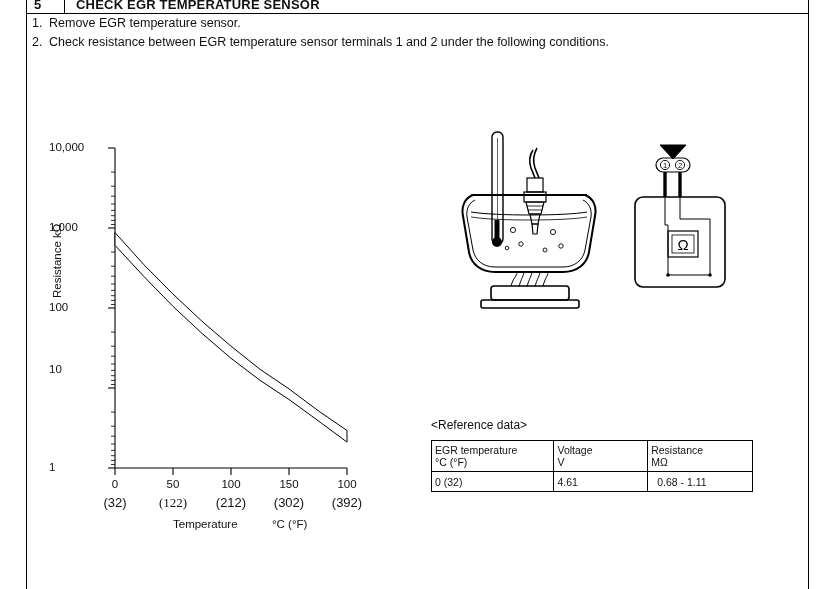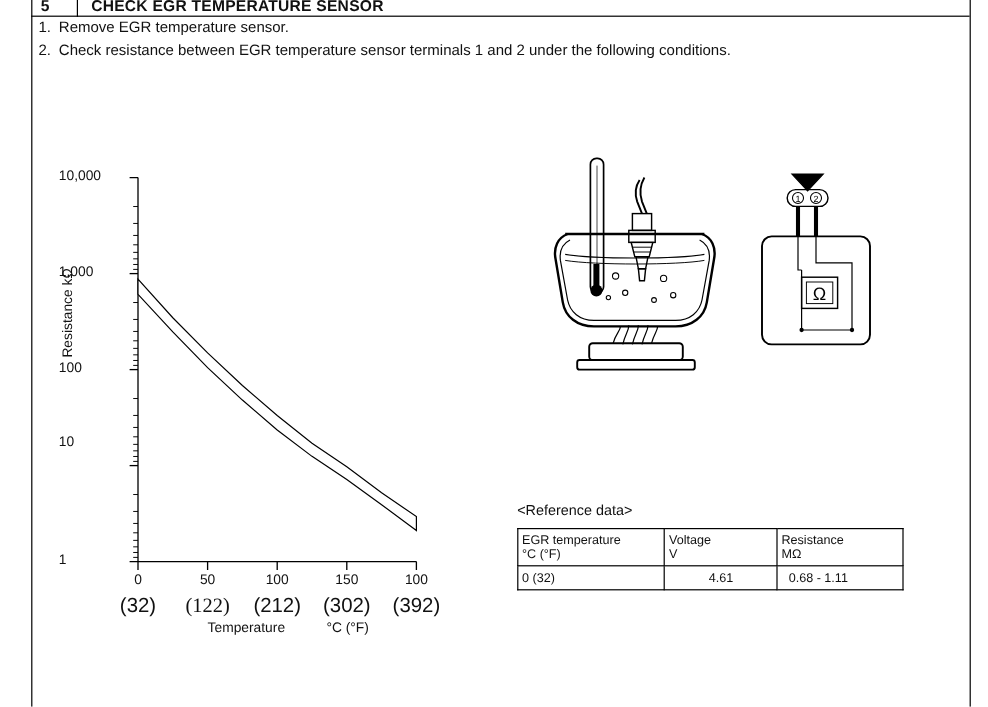--- a/index.html
+++ b/index.html
@@ -129,21 +129,21 @@
     width: 54px;
   }
   .xtick-label {
     position: absolute;
     font-size: 11.5px;
     text-align: center;
     width: 46px;
   }
   .xtick-sub {
     position: absolute;
-    font-size: 17px;
+    font-size: 13px;
     text-align: center;
     width: 46px;
   }
 
   
   .illus-beaker {
     position: absolute;
     left: 455px;
     top: 120px;
     width: 170px;
@@ -183,21 +183,21 @@
     line-height: 12px;
   }
   .ref-table td {
     height: 15px;
   }
   .ref-table .col-temp { width: 126px; }
   .ref-table .col-volt { width: 96px; }
   .ref-table .col-res  { width: 100px; }
   .ref-table td.col-temp { text-align: left; }
   .ref-table td.col-res { text-align: left; padding-left: 9px; }
-  .ref-table td.col-volt { text-align: center; }
+  .ref-table td.col-volt { text-align: left; }
 </style>
 </head>
 <body>
 
 <div class="page-border-left"></div>
 <div class="page-border-right"></div>
 
 <div class="header-row">
   <div class="header-step-num">5</div>
   <div class="header-divider"></div>

